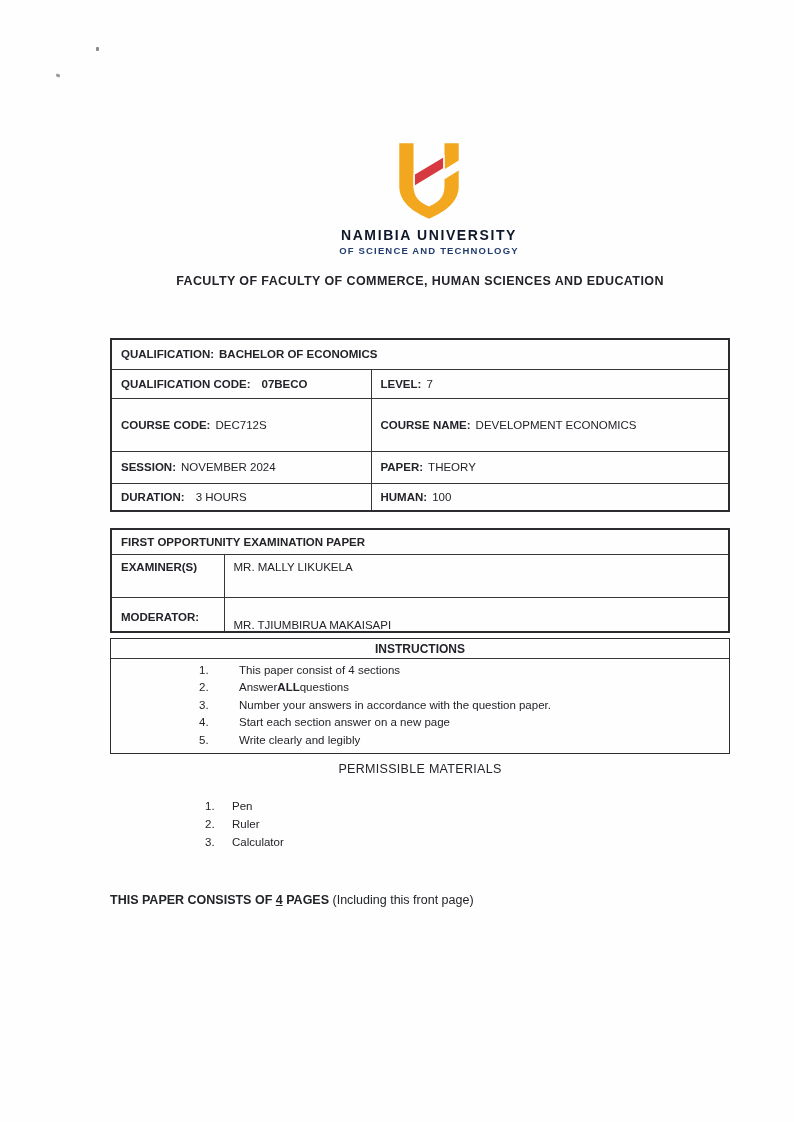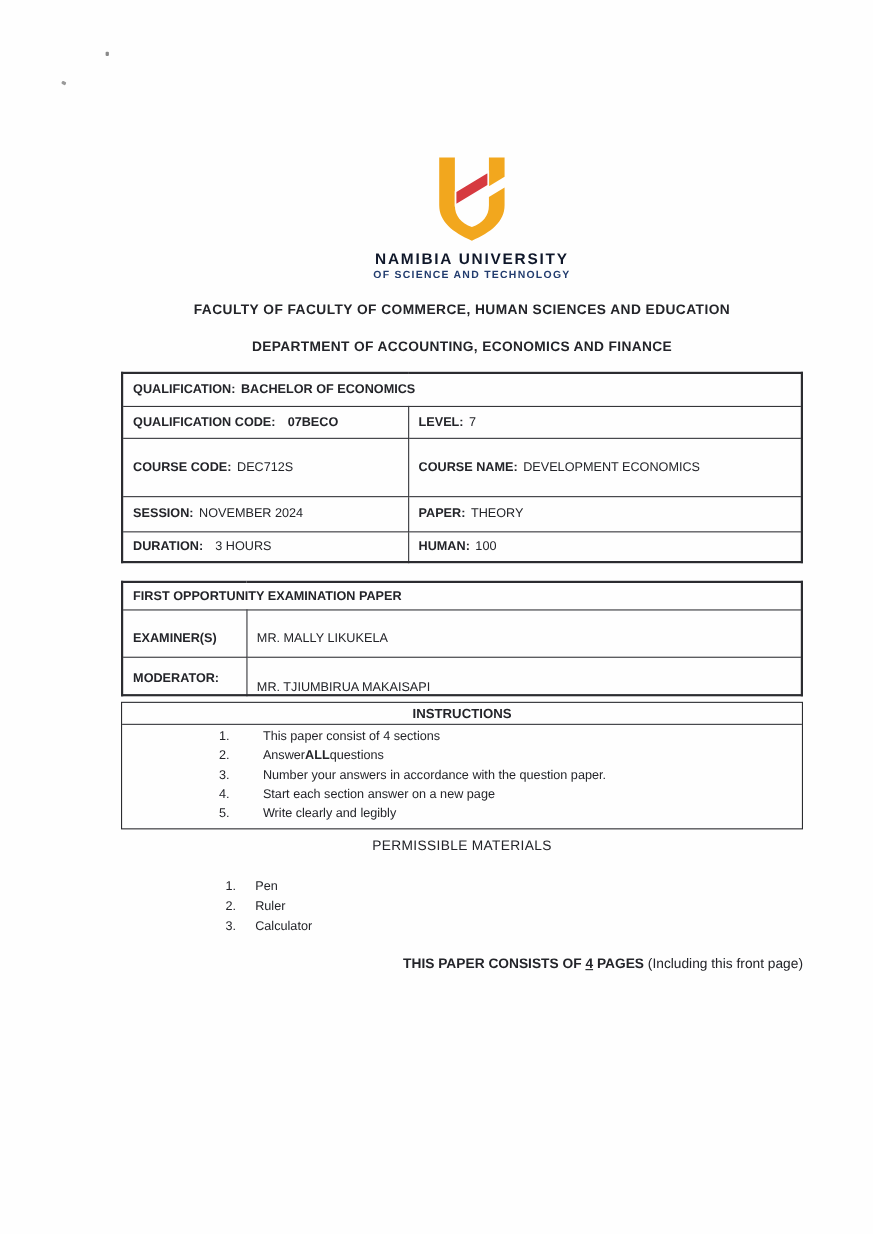--- a/index.html
+++ b/index.html
@@ -53,21 +53,21 @@
 
   .t-info { top:338px; }
   .t-info tr.r1 td { height:30px; }
   .t-info tr.r2 td { height:29px; }
   .t-info tr.r3 td { height:53px; }
   .t-info tr.r4 td { height:32px; }
   .t-info tr.r5 td { height:28px; }
 
   .t-exam { top:528px; }
   .t-exam tr.hr td { height:25px; text-align:left; font-weight:bold; }
-  .t-exam tr.er td { height:43px; vertical-align:top; padding-top:20px; }
+  .t-exam tr.er td { height:43px; vertical-align:top; padding-top:6px; }
   .t-exam tr.mr td { height:31px; vertical-align:top; padding-top:21px; }
   .t-exam tr.mr td.mid { vertical-align:middle; padding-top:6px; }
 
   .instructions {
     top:638px;
     border:1.7px solid #2b2c30;
     background:#fefefe;
   }
   .instructions .ins-title {
     text-align:center; font-weight:bold; font-size:12px;
@@ -77,21 +77,21 @@
   .ins-list { padding:3px 0 4px 0; }
   .ins-item { display:flex; line-height:17.4px; font-size:11.5px; }
   .ins-num { margin-left:88px; width:40px; }
   .ins-bold { font-weight:bold; }
 
   .materials-title { top:762px; text-align:center; font-size:12.5px; font-weight:normal; letter-spacing:0.3px; }
   .mat-list { top:797px; }
   .mat-item { display:flex; line-height:18px; font-size:11.5px; }
   .mat-num { margin-left:95px; width:27px; }
 
-  .footer-line { top:869px; text-align:right; font-size:12.5px; }
+  .footer-line { top:893px; text-align:left; font-size:12.5px; }
   .footer-line .b { font-weight:bold; }
   .footer-line .u { font-weight:bold; text-decoration:underline; }
   .footer-line .n { font-weight:normal; }
 </style>
 </head>
 <body>
 
 <div class="page">
 
   <div class="speck-a"></div>
@@ -101,21 +101,20 @@
     <svg class="logo-svg" viewBox="0 0 100 126" width="62" height="78" aria-hidden="true">
       <path fill="#F2A71E" d="M2,2 L25,2 L25,72 C25,88 34,98 50,104 C66,98 75,88 75,72 L75,60 L98,46 L98,72 C98,96 78,112 50,124 C22,112 2,96 2,72 Z"></path>
       <polygon fill="#F2A71E" points="75,2 98,2 98,30 75,44"></polygon>
       <polygon fill="#D63A40" stroke="#fefefe" stroke-width="2.5" points="26,52 74,23 74,43 26,72"></polygon>
     </svg>
     <div class="wordmark">NAMIBIA UNIVERSITY</div>
     <div class="tagline">OF SCIENCE AND TECHNOLOGY</div>
   </div>
 
   <div class="content-abs h-faculty">FACULTY OF FACULTY OF COMMERCE, HUMAN SCIENCES AND EDUCATION</div>
-  <div class="content-abs h-dept">DEPARTMENT OF ACCOUNTING, ECONOMICS AND FINANCE</div>
 
   <table class="doc content-abs t-info">
     <colgroup>
         <col style="width:260px">
         <col>
       </colgroup>
     <tbody>
         <tr class="r1">
       <td colspan="2">
         <span class="lbl">QUALIFICATION:</span><span class="val bold">BACHELOR OF ECONOMICS</span>

